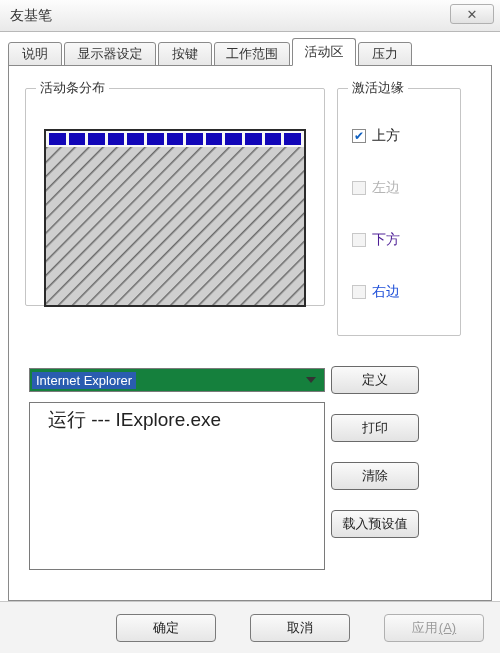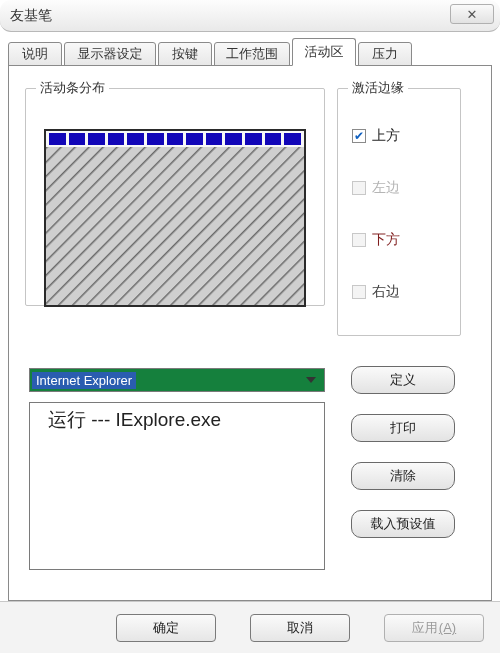--- a/index.html
+++ b/index.html
@@ -13,21 +13,20 @@
     overflow: hidden;
   }
   .titlebar {
     height: 32px;
     background: linear-gradient(to bottom, #fdfdfd, #e9e9e9);
     border-bottom: 1px solid #b8b8b8;
     display: flex;
     align-items: center;
     padding: 0 2px 0 10px;
     position: relative;
-    border-radius: 11px;
   }
   .titlebar .title {
     font-size: 14px;
     color: #333;
   }
   .close-btn {
     position: absolute;
     right: 6px;
     top: 4px;
     width: 44px;
@@ -152,22 +151,22 @@
   .edge-option {
     position: absolute;
     left: 14px;
     display: flex;
     align-items: center;
     gap: 6px;
     font-size: 14px;
   }
   .edge-option.e0 { top: 38px; color: #222; }
   .edge-option.e1 { top: 90px; color: #b5b5b5; }
-  .edge-option.e2 { top: 142px; color: #7f1d1d; }
-  .edge-option.e3 { top: 194px; color: #404040; }
+  .edge-option.e2 { top: 142px; color: #4c1d95; }
+  .edge-option.e3 { top: 194px; color: #1d4ed8; }
   .checkbox {
     width: 14px;
     height: 14px;
     border: 1px solid #8a8a8a;
     background: #fff;
     display: inline-flex;
     align-items: center;
     justify-content: center;
     font-size: 12px;
     color: #1060c0;
@@ -209,25 +208,25 @@
     width: 296px;
     height: 168px;
     border: 1px solid #7a7a7a;
     background: #fff;
     padding: 4px 18px;
     font-size: 19px;
     color: #222;
   }
   .side-btn {
     position: absolute;
-    left: 342px;
-    width: 104px;
+    left: 322px;
+    width: 88px;
     height: 28px;
     border: 1px solid #6a6a6a;
-    border-radius: 10px;
+    border-radius: 4px;
     background: linear-gradient(to bottom, #fafafa, #e3e3e3);
     display: flex;
     align-items: center;
     justify-content: center;
     font-size: 13px;
     color: #222;
     cursor: default;
   }
   .side-btn.b0 { top: 300px; }
   .side-btn.b1 { top: 348px; }

